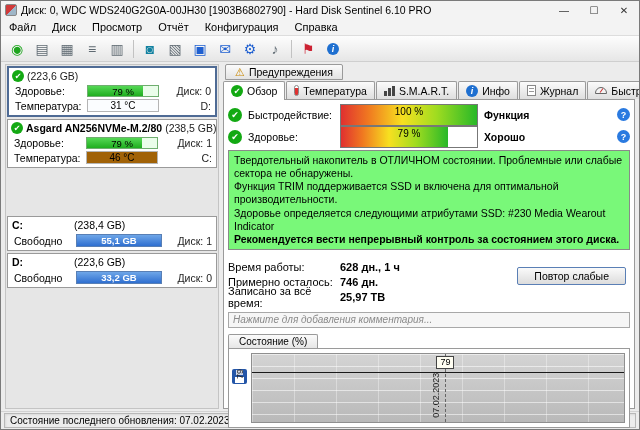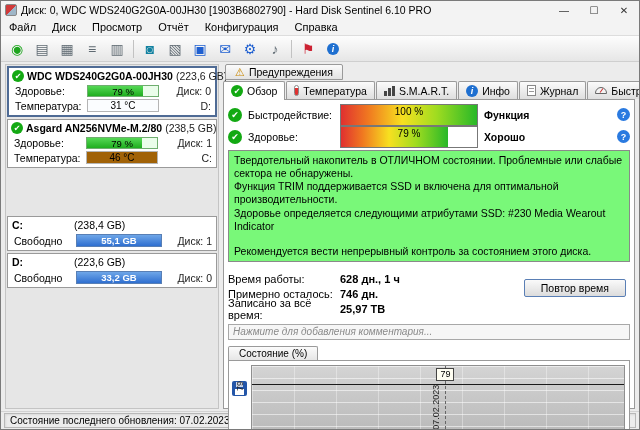--- a/index.html
+++ b/index.html
@@ -95,21 +95,21 @@
   .meter-fill { position:absolute; left:0; top:0; bottom:0;
     background:linear-gradient(90deg,#e03030 0%,#f07820 20%,#f7e020 45%,#a0dc20 70%,#28b828 100%); }
   .meter-text { position:absolute; inset:0; text-align:center; line-height:13px; font-size:10px; }
   .meter-status { font-weight:bold; font-size:10.5px; }
   .help-icon { margin-left:auto; width:13px; height:13px; border-radius:50%; background:#2a7ae0;
     color:#fff; font-size:9px; font-weight:bold; display:inline-flex; align-items:center;
     justify-content:center; flex:0 0 auto; }
   .infobox { margin-top:4px; background:#79f879; border:1px solid #8a8a8a;
     padding:3px 5px; font-size:10.5px; line-height:1.25; }
   .infobox p { margin:0; }
-  .infobox .bold { font-weight:normal; margin-top:12px; }
+  .infobox .bold { font-weight:bold; }
   .stats { position:relative; margin-top:10px; }
   .stat-row { display:flex; height:15px; align-items:center; font-size:11px; }
   .stat-label { width:112px; }
   .stat-value { font-weight:bold; }
   .retest { position:absolute; right:4px; top:7px; padding:2px 16px; font-size:10.5px;
     font-family:inherit; background:linear-gradient(#fafafa,#dcdcdc);
     border:1px solid #5a7fb5; border-radius:2px; }
   .comment { display:block; width:100%; height:16px; margin-top:7px; border:1px solid #a8a8a8;
     background:#f6f6f6; font-family:inherit; font-size:10px; padding:0 4px; }
   .comment::placeholder { font-style:italic; color:#8a8a8a; }
@@ -178,21 +178,20 @@
   <span class="toolbtn">
       <span class="info-circle">i</span>
     </span>
 </div>
 
 <div class="sidebar">
 
   <div class="disk-panel selected">
     <div class="disk-header">
       <span class="check-circle">✔</span>
-      <span class="nm">WDC WDS240G2G0A-00JH30</span>
       <span class="sz">(223,6 GB)</span>
     </div>
     <div class="disk-row">
       <span class="lbl">Здоровье:</span>
       <span class="minibar">
         <span class="fill" style="width: 79%;"></span>
         <span class="bartext">79 %</span>
       </span>
       <span class="rightcol">Диск: 0</span>
     </div>
@@ -327,21 +326,21 @@
         <span class="stat-value">628 дн., 1 ч</span>
       </div>
       <div class="stat-row">
         <span class="stat-label">Примерно осталось:</span>
         <span class="stat-value">746 дн.</span>
       </div>
       <div class="stat-row">
         <span class="stat-label">Записано за всё время:</span>
         <span class="stat-value">25,97 TB</span>
       </div>
-      <button class="retest">Повтор время</button>
+      <button class="retest">Повтор слабые</button>
     </div>
 
     <input class="comment" placeholder="Нажмите для добавления комментария..." style="">
 
     <div class="chart-section">
       <span class="chart-tab">Состояние (%)</span>
       <div class="chart-body">
         <span class="save-icon"></span>
         <span class="ylab">79</span>
         <div class="plot">

